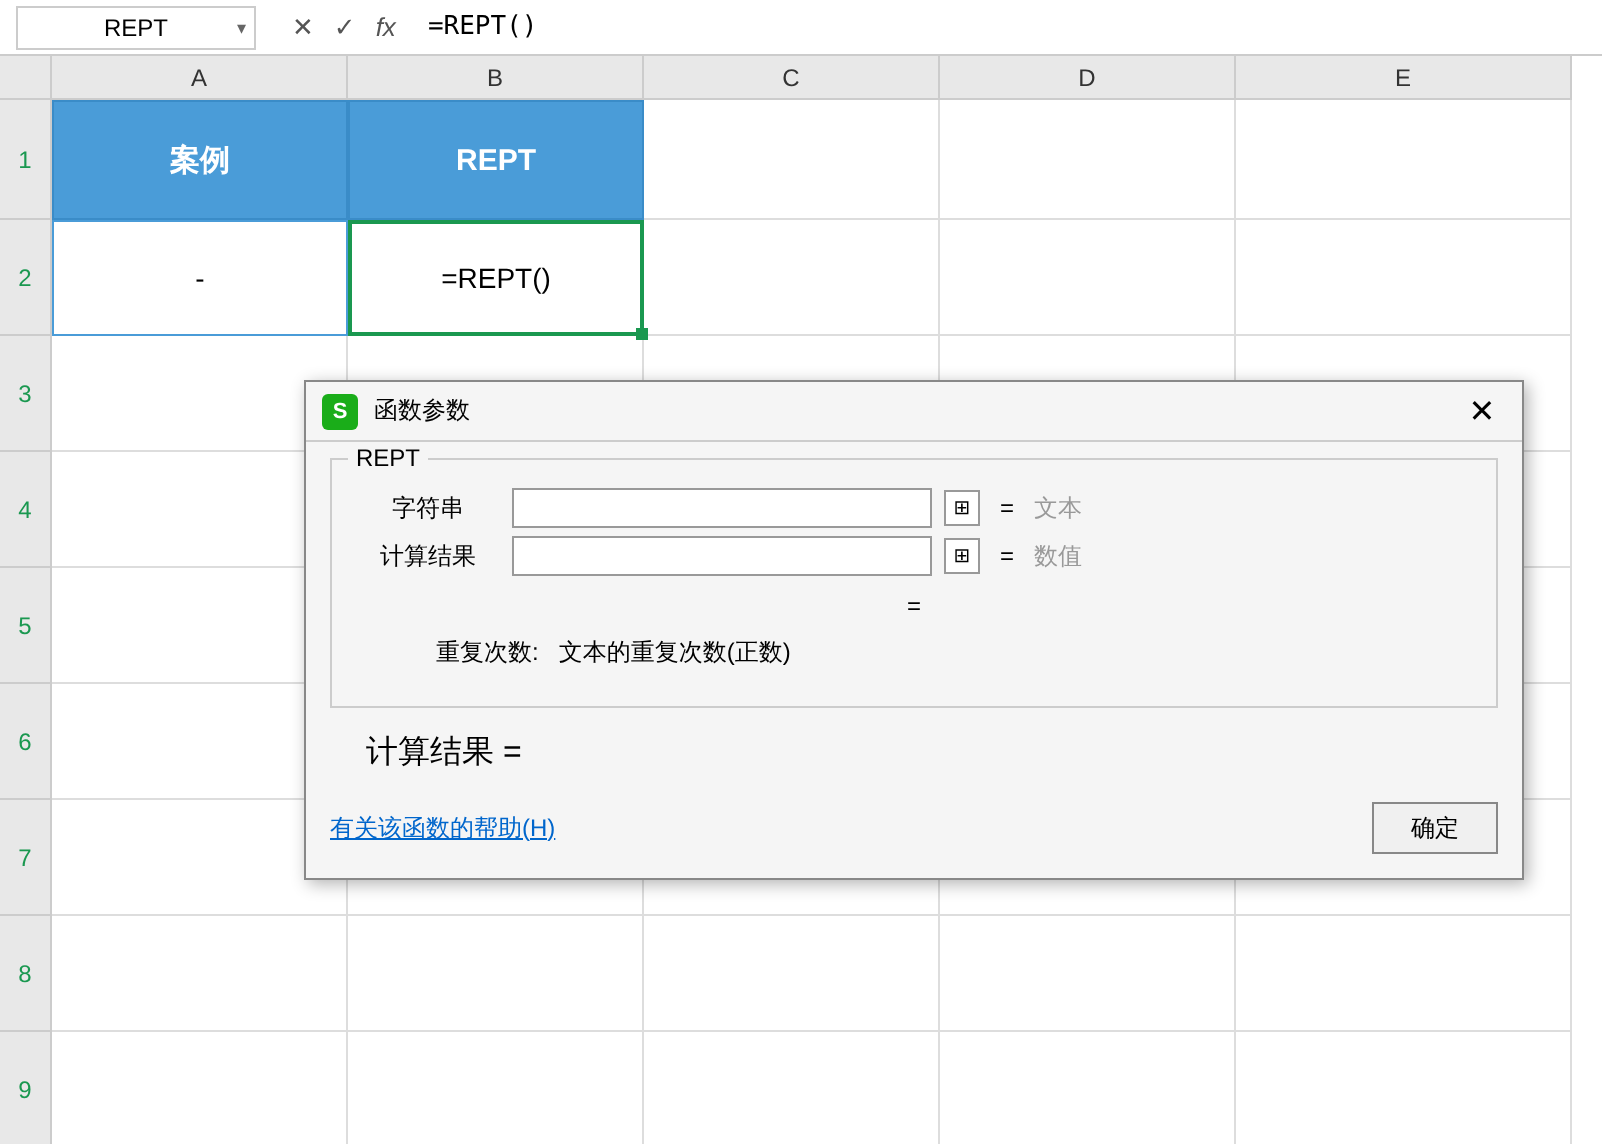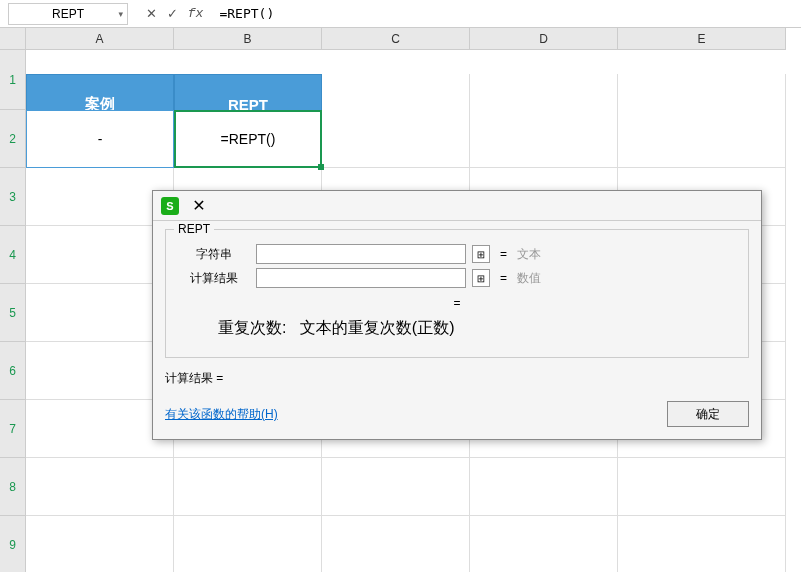--- a/index.html
+++ b/index.html
@@ -27,21 +27,21 @@
 .row-h { width: 26px; background: #e8e8e8; border-right: 1px solid #ccc; border-bottom: 1px solid #ccc; display: flex; align-items: center; justify-content: center; color: #1a9850; font-size: 12px; }
 .cell { border-right: 1px solid #ddd; border-bottom: 1px solid #ddd; display: flex; align-items: center; justify-content: center; font-size: 14px; background: #fff; }
 .cell.ca { width: 148px; }
 .cell.cb { width: 148px; }
 .cell.cc { width: 148px; }
 .cell.cd { width: 148px; }
 .cell.ce { width: 168px; }
 
 .row.r1 { height: 60px; }
 .row.r1 .row-h { height: 60px; }
-.row.r1 .cell { height: 60px; margin-top: 24px; }
+.row.r1 .cell { height: 60px; }
 .row.r2 { height: 58px; }
 .row.r2 .row-h { height: 58px; }
 .row.r2 .cell { height: 58px; }
 .row.rn { height: 58px; }
 .row.rn .row-h { height: 58px; }
 .row.rn .cell { height: 58px; }
 
 .header-cell { background: #4a9cd8; color: #fff; font-weight: bold; font-size: 15px; border: 1px solid #3a8cc8; }
 .a1 { border: 1px solid #3a8cc8; }
 .b1 { border: 1px solid #3a8cc8; }
@@ -58,39 +58,39 @@
 .dlg-group { border: 1px solid #ccc; padding: 10px 12px; font-size: 12px; position: relative; margin-bottom: 10px; }
 .dlg-group-label { position: absolute; top: -8px; left: 8px; background: #f5f5f5; padding: 0 4px; font-size: 12px; }
 .param-row { display: flex; align-items: center; margin: 4px 0; gap: 6px; }
 .param-label { width: 72px; text-align: center; }
 .param-input { width: 210px; height: 20px; border: 1px solid #999; background: #fff; padding: 0 4px; }
 .ref-btn { width: 18px; height: 18px; border: 1px solid #999; background: #fff; display: flex; align-items: center; justify-content: center; cursor: pointer; font-size: 10px; }
 .param-eq { padding: 0 4px; }
 .param-hint { color: #999; }
 .result-row { text-align: center; margin: 8px 0; font-size: 12px; }
 .desc { font-size: 12px; margin: 8px 0 4px; line-height: 1.6; }
-.desc2 { font-size: 16px; margin: 2px 0 8px 40px; }
-.calc-result { font-size: 12px; margin: 12px 0 8px; }
+.desc2 { font-size: 12px; margin: 2px 0 8px 40px; }
+.calc-result { font-size: 16px; margin: 12px 18px 8px; }
 .dlg-footer { display: flex; align-items: center; padding-top: 6px; }
 .help-link { color: #0066cc; text-decoration: underline; cursor: pointer; font-size: 12px; }
 .spacer { flex: 1; }
-.btn { width: 82px; height: 26px; border: 1px solid #888; background: #f0f0f0; margin-left: 10px; cursor: pointer; font-size: 12px; }
+.btn { width: 63px; height: 26px; border: 1px solid #888; background: #f0f0f0; margin-left: 10px; cursor: pointer; font-size: 12px; }
 </style>
 </head>
 <body>
 
 <div class="formula-bar">
   <div class="name-box">
     <span>REPT</span>
     <span class="dd">▾</span>
   </div>
   <div class="fb-icons">
     <span>✕</span>
     <span>✓</span>
-    <span style="font-style:italic;font-family:Liberation Mono, monospace;">fx</span>
+    <span style="font-style:italic;">fx</span>
   </div>
   <input class="formula-input" value="=REPT()" style="">
 </div>
 
 <div class="grid">
   <div class="col-headers">
     <div class="corner"></div>
     <div class="col-h ca">A</div>
     <div class="col-h cb">B</div>
     <div class="col-h cc">C</div>
@@ -169,20 +169,21 @@
       <div class="cell cc"></div>
       <div class="cell cd"></div>
       <div class="cell ce"></div>
     </div>
   </div>
 </div>
 
 <div class="dialog">
   <div class="dlg-title">
     <div class="dlg-logo">S</div>
+    <div class="dlg-title-text">函数参数</div>
     <div class="dlg-close">✕</div>
   </div>
   <div class="dlg-body">
     <div class="dlg-group">
       <div class="dlg-group-label">REPT</div>
       <div class="param-row">
         <div class="param-label">字符串</div>
         <input class="param-input" style="">
         <div class="ref-btn">⊞</div>
         <span class="param-eq">=</span>

